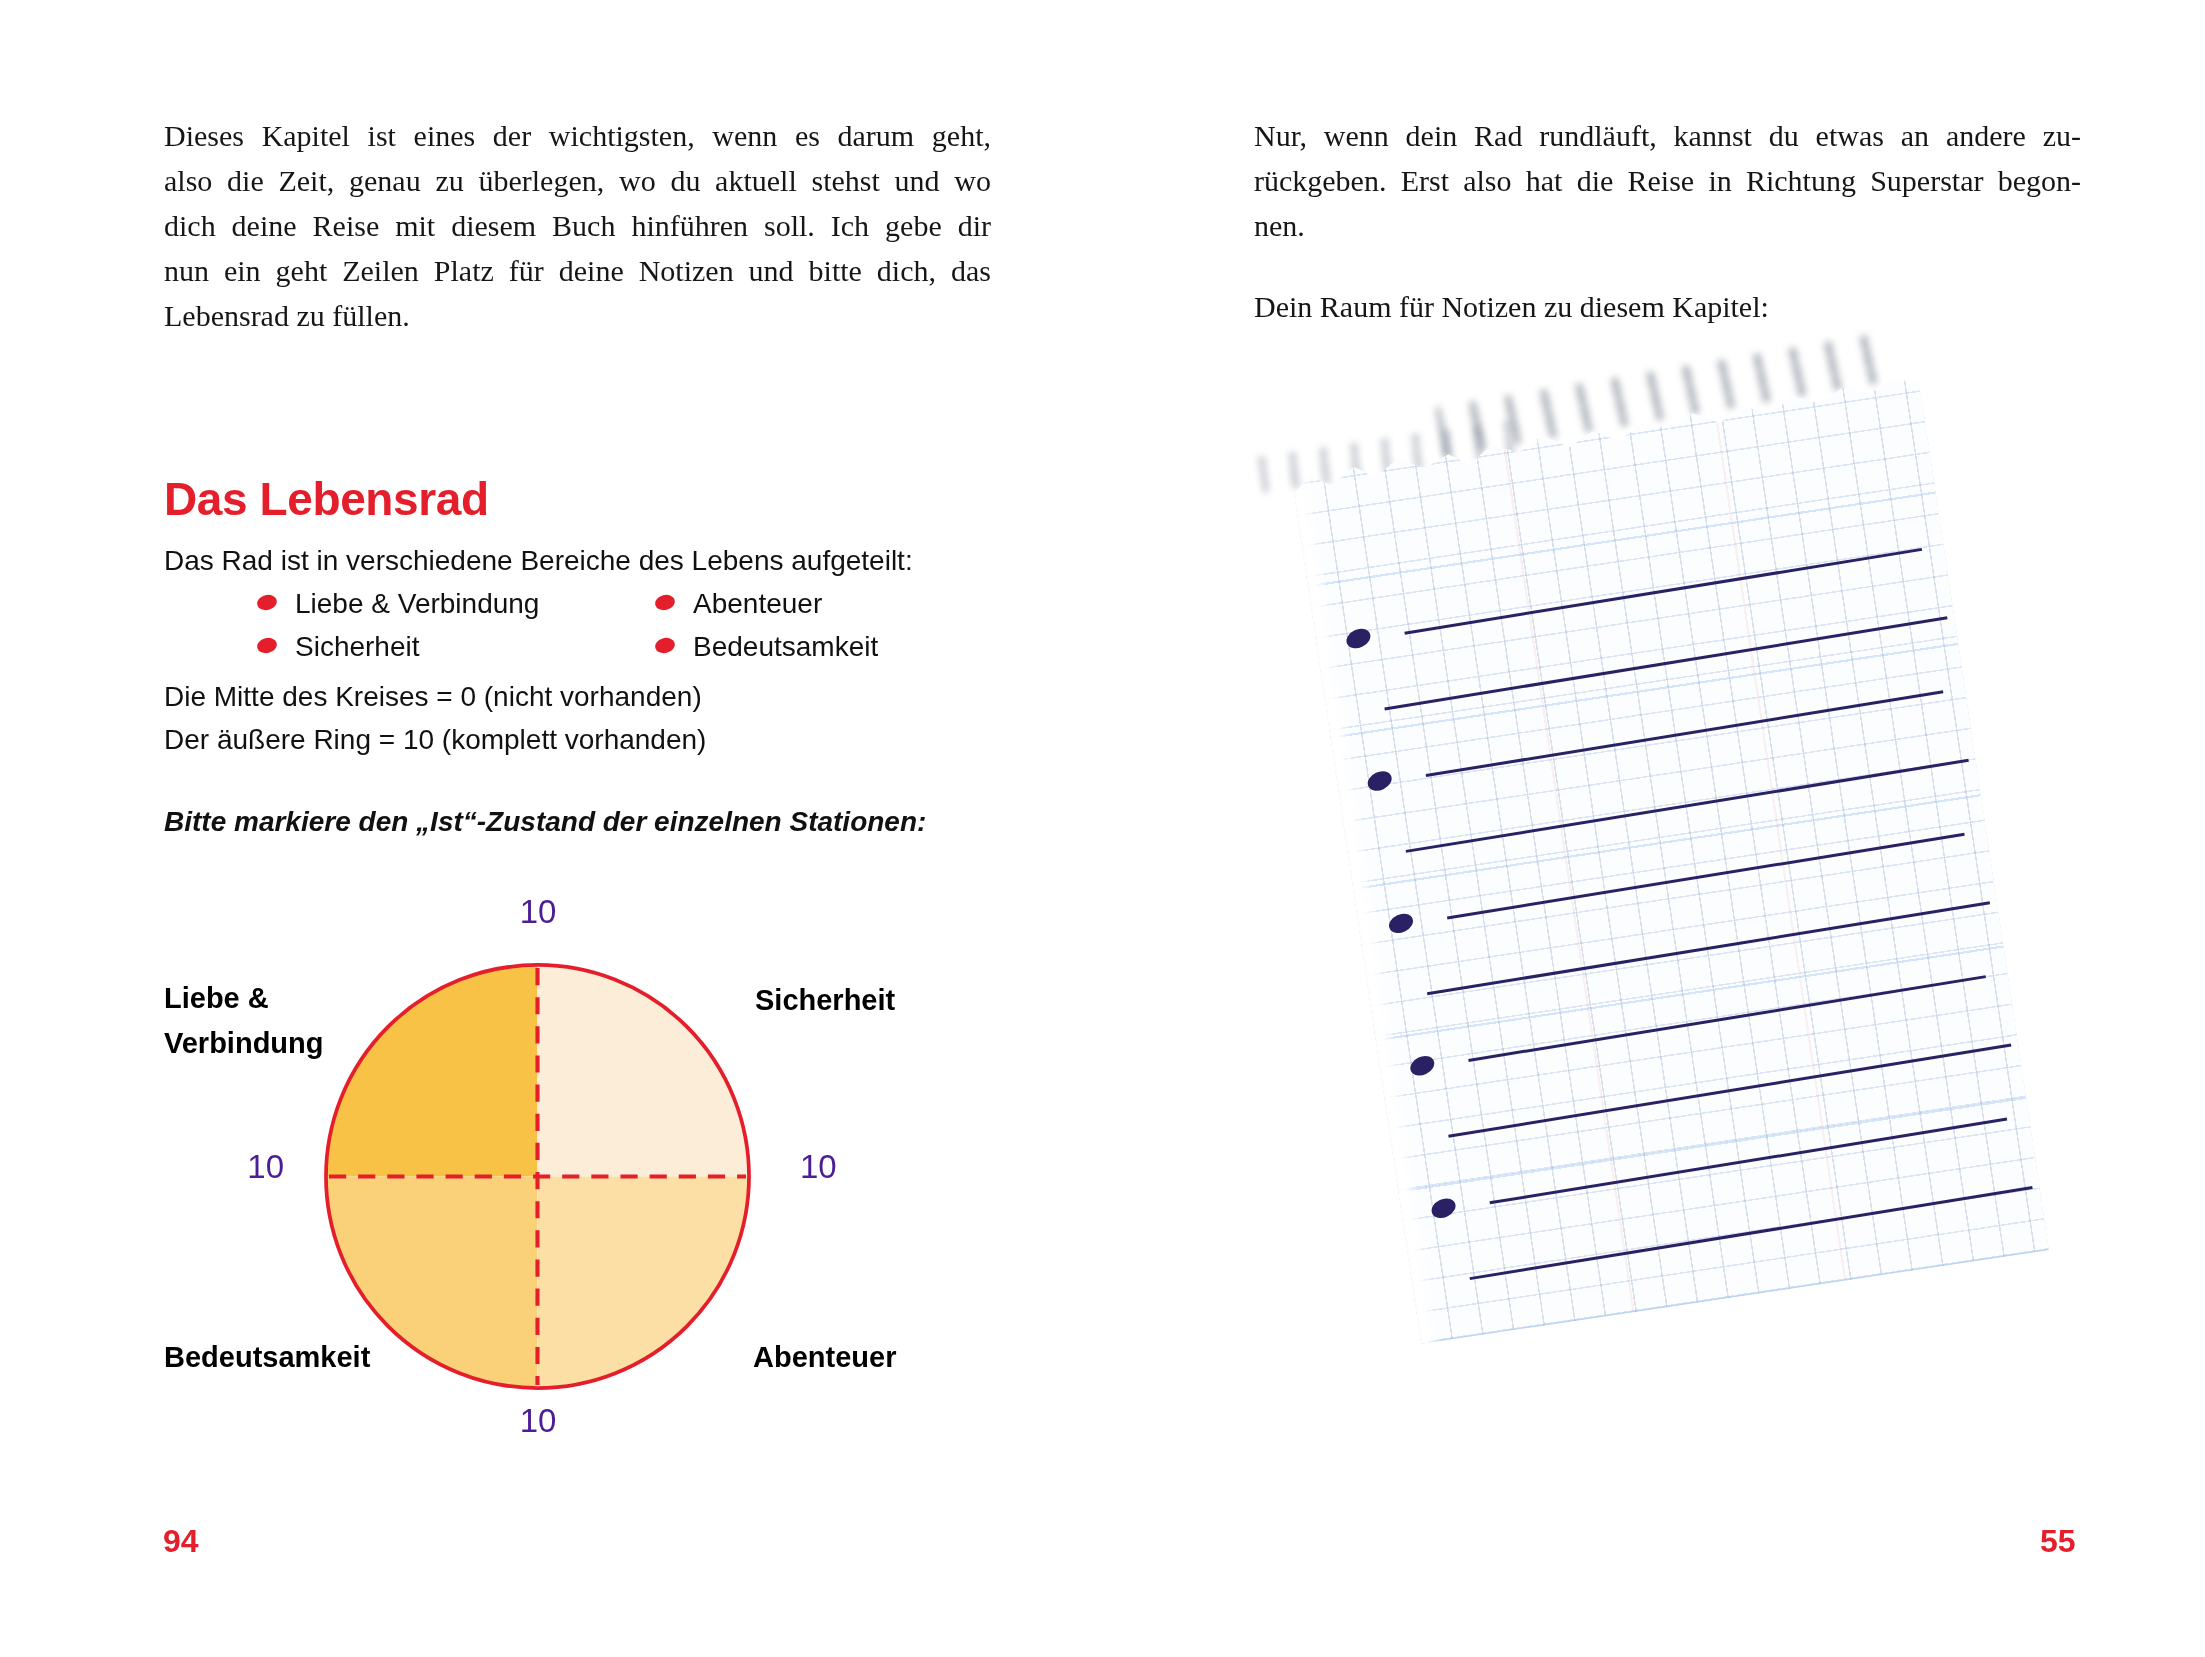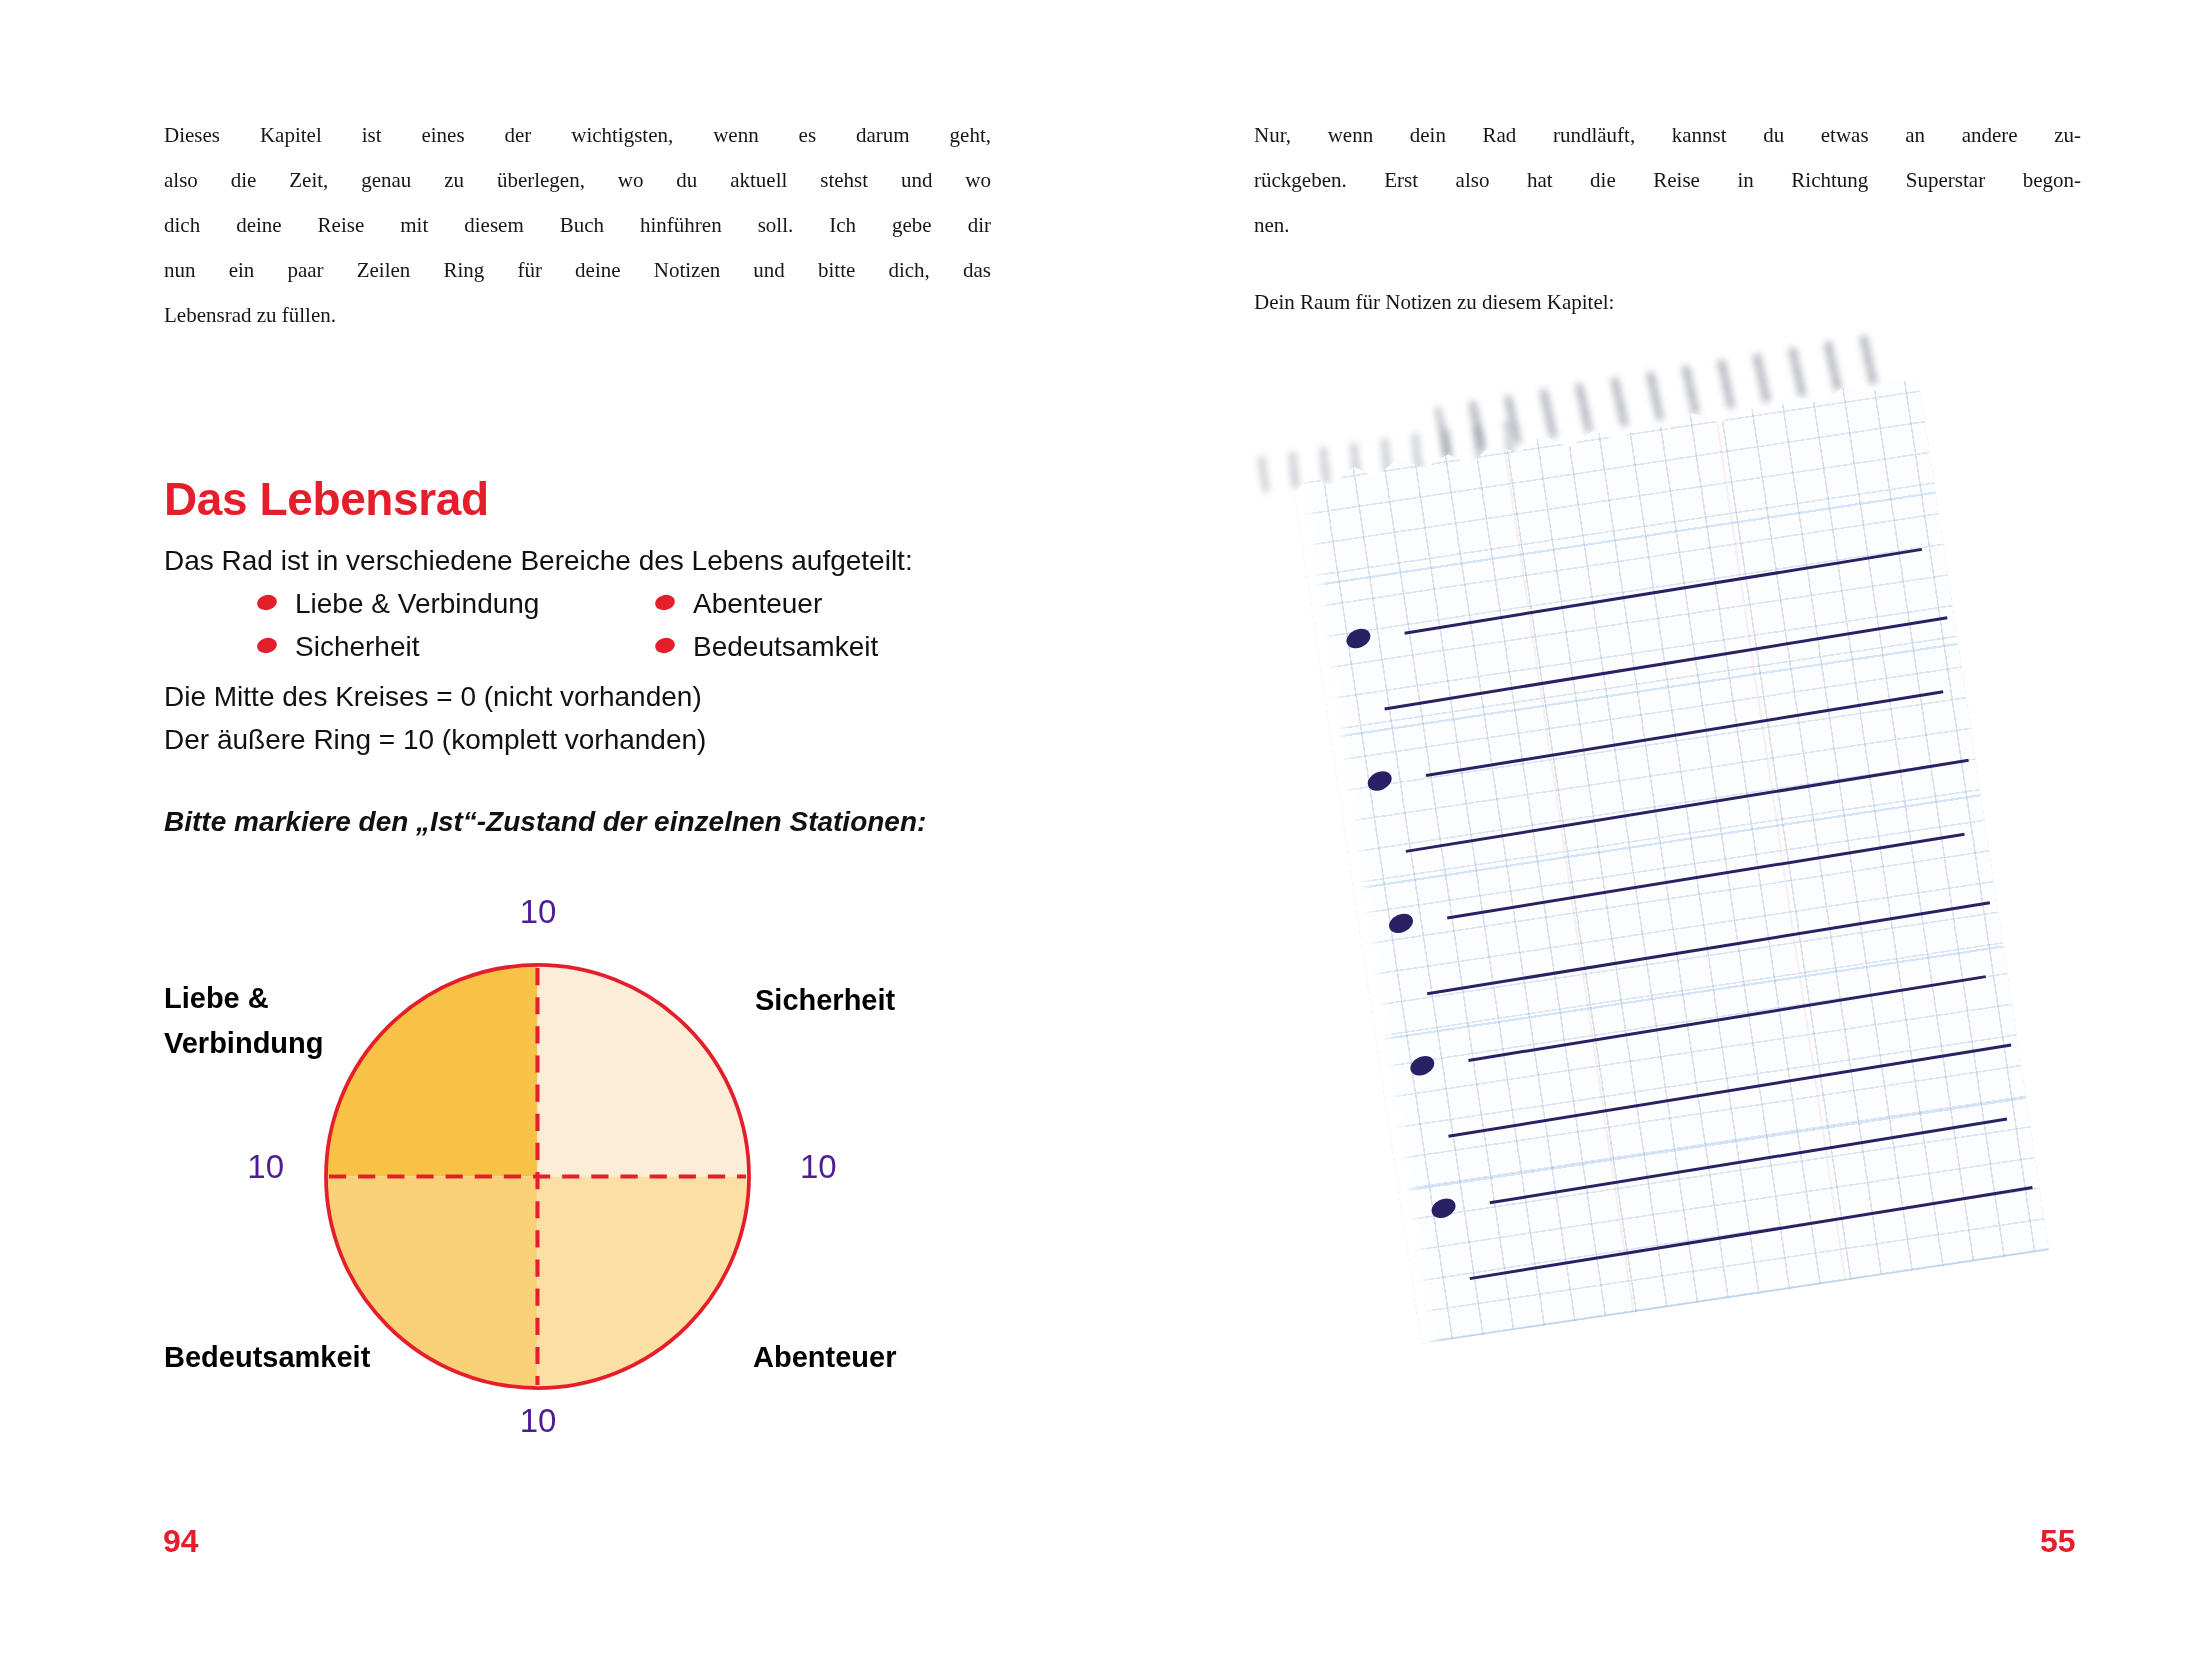--- a/index.html
+++ b/index.html
@@ -1,20 +1,20 @@
 <!DOCTYPE html>
 <html style="font-size:12px"><head>
 <meta charset="utf-8">
 <style>
   html,body{margin:0;padding:0;overflow:hidden;background:#ffffff;}
   .spread{position:relative;width:2205px;height:1657px;background:#ffffff;
           font-family:"Liberation Sans",sans-serif;color:#1a1a1a;}
 
   
-  .serif{font-family:"Liberation Serif",serif;font-size:21px;color:#161616;}
+  .serif{font-family:"Liberation Serif",serif;font-size:30px;color:#161616;}
   .serif .tl{line-height:45px;}
   .jl{text-align:justify;text-align-last:justify;}
   .sans{font-family:"Liberation Sans",sans-serif;font-size:28px;color:#111;line-height:43px;}
   .abs{position:absolute;}
   .heading{font-size:46px;font-weight:bold;color:#e41f2b;letter-spacing:-0.4px;}
   .instruction{font-size:28px;font-weight:bold;font-style:italic;color:#111;}
   .pagenum{font-size:32px;font-weight:bold;color:#e41f2b;}
 
   
   .bullet-item{position:absolute;white-space:nowrap;font-size:28px;color:#111;}
@@ -57,21 +57,21 @@
 </style>
 </head>
 <body>
 
 <div class="spread">
 
   <div class="abs serif" style="left:164px;top:113px;width:827px;">
     <div class="tl jl">Dieses Kapitel ist eines der wichtigsten, wenn es darum geht,</div>
     <div class="tl jl">also die Zeit, genau zu überlegen, wo du aktuell stehst und wo</div>
     <div class="tl jl">dich deine Reise mit diesem Buch hinführen soll. Ich gebe dir</div>
-    <div class="tl jl">nun ein paar Zeilen Ring für deine Notizen und bitte dich, das</div>
+    <div class="tl jl">nun ein geht Zeilen Platz für deine Notizen und bitte dich, das</div>
     <div class="tl">Lebensrad zu füllen.</div>
   </div>
 
   <div class="abs heading" style="left:164px;top:472px;">Das Lebensrad</div>
 
   <div class="abs sans" style="left:164px;top:539px;width:827px;">Das Rad ist in verschiedene Bereiche des Lebens aufgeteilt:</div>
 
   <div class="abs" style="left:164px;top:588px;width:827px;height:90px;">
     <div class="bullet-item" style="left:93px;top:0;"><span class="red-dot"></span><span>Liebe &amp; Verbindung</span></div>
     <div class="bullet-item" style="left:491px;top:0;"><span class="red-dot"></span><span>Abenteuer</span></div>

